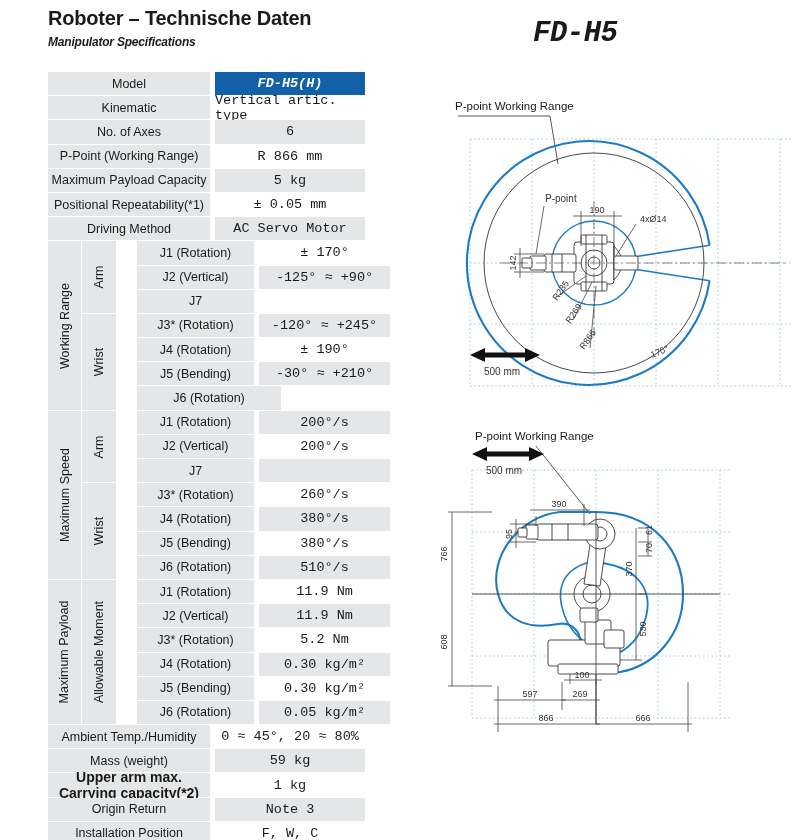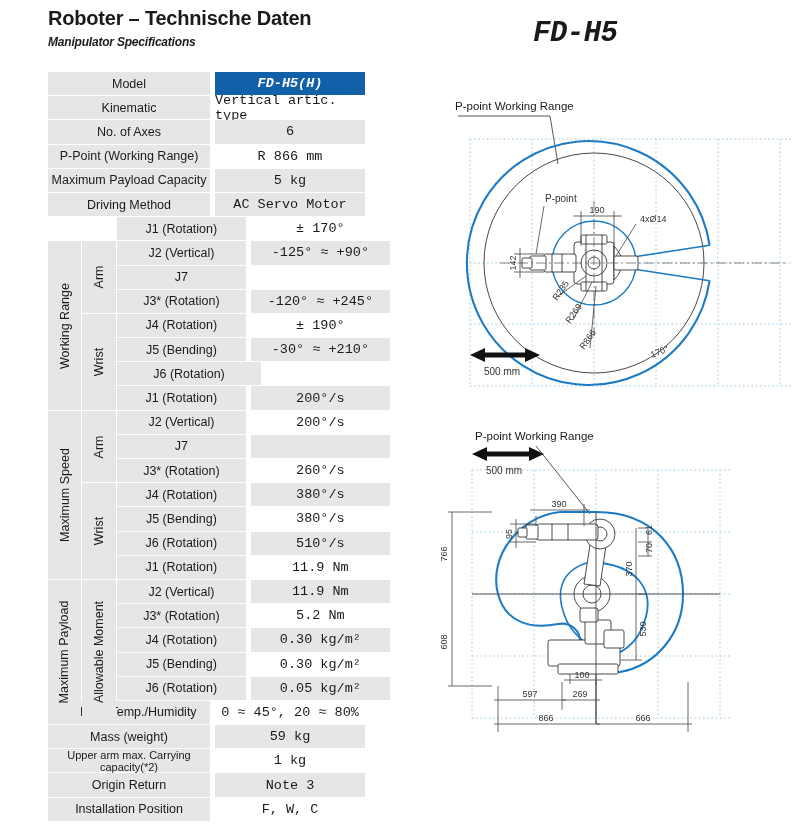--- a/index.html
+++ b/index.html
@@ -15,29 +15,29 @@
   .hdr .l1{font-size:20px;font-weight:bold;letter-spacing:-.2px;line-height:24px;}
   .hdr .l2{font-size:12px;font-weight:bold;font-style:italic;line-height:24px;letter-spacing:-.2px;}
   .modelbig{position:absolute;left:533px;top:17px;font-size:29px;font-weight:bold;font-style:italic;letter-spacing:-.5px;font-family:Liberation Mono, monospace;}
 
   
   .tbl{position:absolute;left:48px;top:72px;width:342px;}
   .row{display:flex;height:23.2px;align-items:stretch;margin-bottom:1px;}
   .lbl{background:#e4e6e8;display:flex;align-items:center;justify-content:center;
        font-size:12.5px;text-align:center;box-sizing:border-box;}
   .lbl.full{width:162px;}
-  .grp{width:213px;display:flex;}
+  .grp{width:213px;display:flex;padding-left:20px;}
   .vtext{transform:rotate(-90deg);white-space:nowrap;font-size:12.5px;}
   .c-sub{flex:1;display:flex;align-items:center;justify-content:center;
          background:#e4e6e8;font-size:12.5px;}
   .val{width:150px;margin-left:5px;display:flex;align-items:center;justify-content:center;
        font-size:13.5px;box-sizing:border-box;font-family:Liberation Mono, monospace;}
   .val.sh{background:#e4e6e8;}
   .val.hdrblue{background:#1260a8;color:#fff;font-style:italic;font-weight:bold;font-size:13.5px;}
-  .lbl.small{font-size:11px;font-weight:normal;}
+  .lbl.small{font-size:14px;font-weight:bold;}
   .gbar{position:absolute;background:#e4e6e8;display:flex;align-items:center;justify-content:center;}
   .gbar .vtext{transform:rotate(-90deg);}
 
   
   .draw{position:absolute;}
   .cap{position:absolute;font-size:11.5px;white-space:nowrap;text-align:center;}
   svg{display:block;}
   .dim{font-size:9px;fill:#333;font-family:"Liberation Sans",sans-serif;}
   .dimL{font-size:10px;fill:#333;font-family:"Liberation Sans",sans-serif;}
 </style>
@@ -65,20 +65,24 @@
         <div class="lbl full">No. of Axes</div>
         <div class="val sh">6</div>
       </div>
       <div class="row">
         <div class="lbl full">P-Point (Working Range)</div>
         <div class="val">R 866 mm</div>
       </div>
       <div class="row">
         <div class="lbl full">Maximum Payload Capacity</div>
         <div class="val sh">5 kg</div>
+      </div>
+      <div class="row">
+        <div class="lbl full">Positional Repeatability(*1)</div>
+        <div class="val">± 0.05 mm</div>
       </div>
       <div class="row">
         <div class="lbl full">Driving Method</div>
         <div class="val sh">AC Servo Motor</div>
       </div>
       <div class="row">
         <div class="grp">
           <div style="width: 69px;"></div>
           <div class="c-sub">J1 (Rotation)</div>
         </div>

